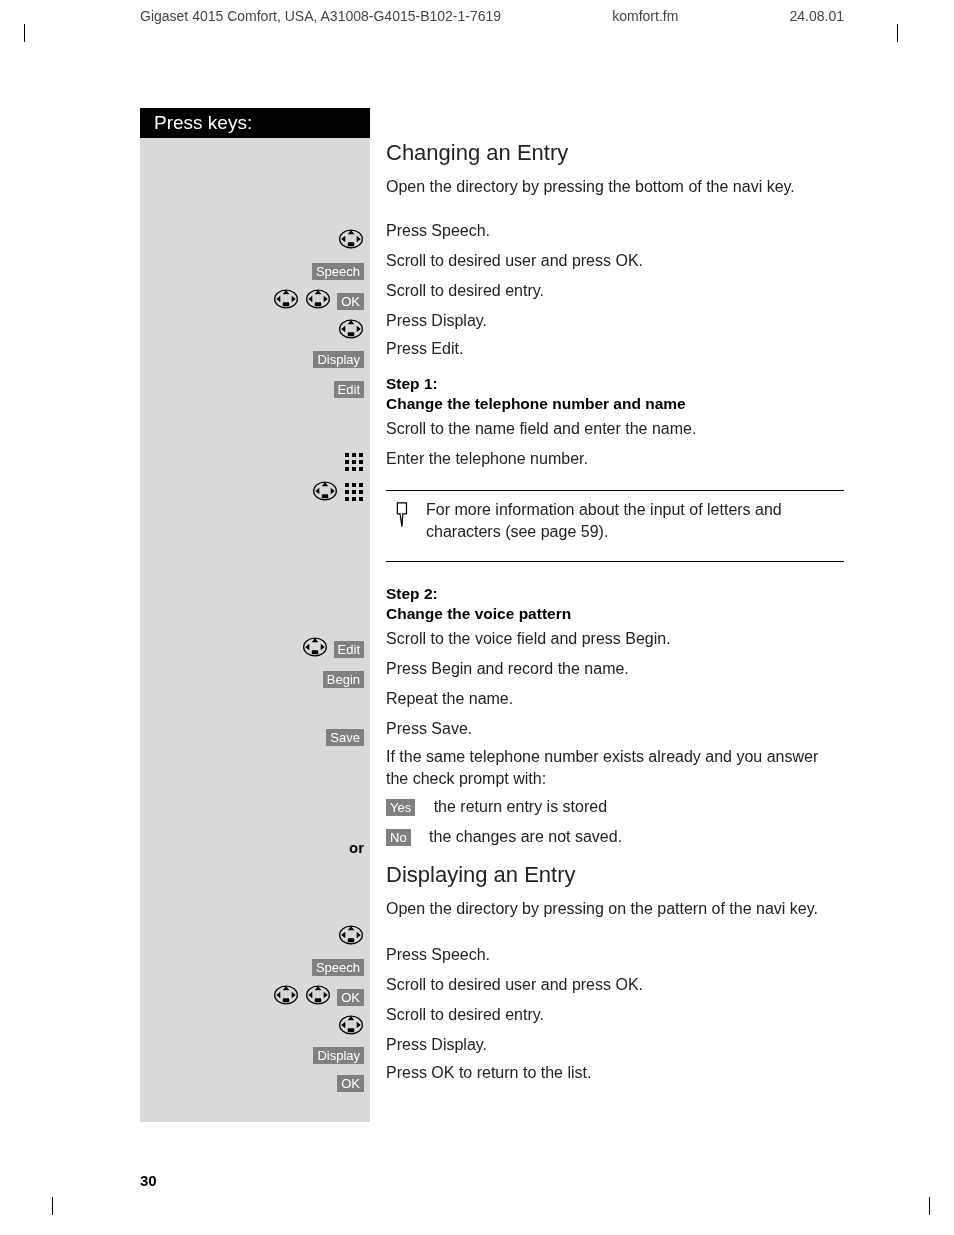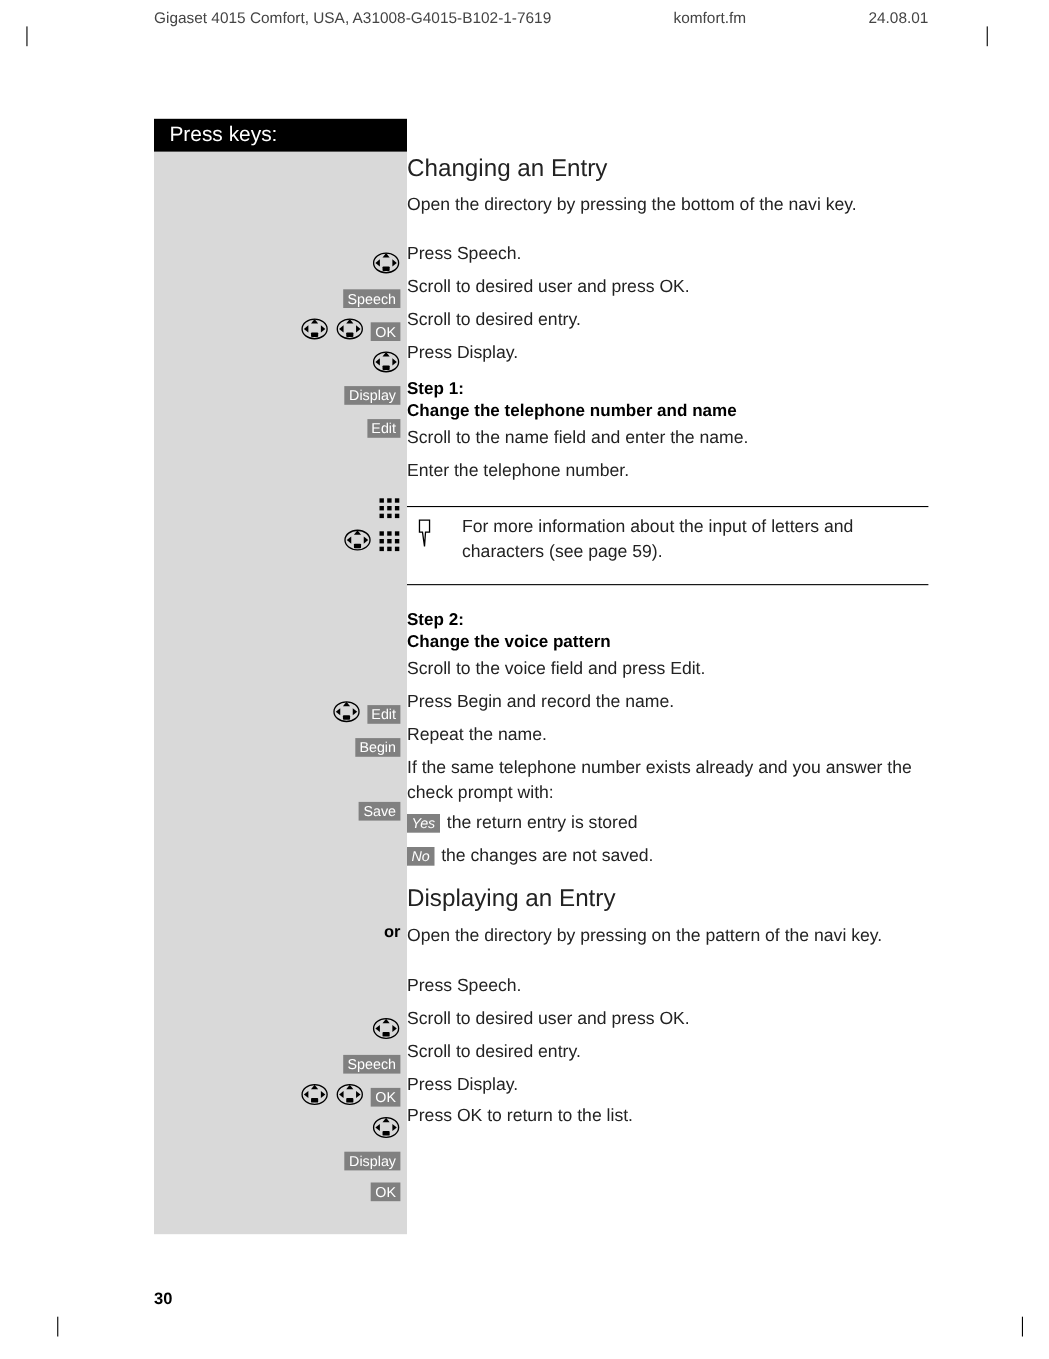--- a/index.html
+++ b/index.html
@@ -75,42 +75,42 @@
   .left-col {
     width: 230px;
     background: #d9d9d9;
     box-sizing: border-box;
     padding: 6px 6px 30px 6px;
     display: flex;
     flex-direction: column;
   }
   .right-col {
     flex: 1;
+    padding-left: 16px;
     box-sizing: border-box;
   }
   .keys {
     display: flex;
     gap: 6px;
     justify-content: flex-end;
     align-items: flex-end;
     flex-wrap: wrap;
   }
   .key-label {
     display: inline-block;
     background: #808080;
     color: #fff;
     font-size: 13px;
     padding: 1px 4px 1px 4px;
     line-height: 15px;
     font-family: Arial, sans-serif;
   }
   .key-label.inline {
     vertical-align: baseline;
-    margin-right: 2px;
-    font-style: italic;
+    margin-right: 14px;
   }
   .navkey {
     width: 26px;
     height: 22px;
   }
   .keypad-ic {
     width: 20px;
     height: 20px;
   }
   .h2 {
@@ -130,21 +130,21 @@
     font-size: 15.5px;
     line-height: 1.3;
     margin-top: 6px;
   }
   .note-box {
     border-top: 1px solid #000;
     border-bottom: 1px solid #000;
     margin-top: 12px;
     padding: 8px 6px 10px 4px;
     display: flex;
-    gap: 24px;
+    gap: 14px;
     align-items: flex-start;
   }
   .pin-ic {
     width: 22px;
     flex: 0 0 22px;
     margin-top: 2px;
   }
   .or-label {
     font-weight: bold;
     font-size: 15px;
@@ -353,40 +353,42 @@
         </div>
       </div>
 
       <div class="right-col">
         <div class="h2">Changing an Entry</div>
         <div class="desc" style="height:44px">Open the directory by pressing the bottom of the navi key.</div>
         <div class="desc" style="height:30px">Press Speech.</div>
         <div class="desc" style="height:30px">Scroll to desired user and press OK.</div>
         <div class="desc" style="height:30px">Scroll to desired entry.</div>
         <div class="desc" style="height:28px">Press Display.</div>
+        <div class="desc" style="height:30px">Press Edit.</div>
         <div class="step-hd" style="height:44px">
           <span>Step 1:</span><br>
           <span>Change the telephone number and name</span>
         </div>
         <div class="desc" style="height:30px">Scroll to the name field and enter the name.</div>
         <div class="desc" style="height:30px">Enter the telephone number.</div>
         <div class="note-box" style="min-height:52px">
           <svg class="pin-ic" viewBox="0 0 24 30">
             <path d="M8 2 L18 2 L18 14 L14 14 L13 28 L11 14 L8 14 Z" fill="none" stroke="#000" stroke-width="1.3"></path>
           </svg>
           <div class="desc">For more information about the input of letters and characters (see page 59).</div>
         </div>
         <div style="height:16px"></div>
         <div class="step-hd" style="height:44px">
           <span>Step 2:</span><br>
           <span>Change the voice pattern</span>
         </div>
-        <div class="desc" style="height:30px">Scroll to the voice field and press Edit.</div>
+        <div class="desc" style="height:30px">Scroll to the voice field and press Begin.</div>
         <div class="desc" style="height:30px">Press Begin and record the name.</div>
         <div class="desc" style="height:30px">Repeat the name.</div>
+        <div class="desc" style="height:28px">Press Save.</div>
         <div class="desc" style="height:50px">If the same telephone number exists already and you answer the check prompt with:</div>
         <div class="desc" style="height:30px">
           <span class="key-label inline">Yes</span><span> the return entry is stored</span>
         </div>
         <div class="desc" style="height:30px">
           <span class="key-label inline">No</span><span> the changes are not saved.</span>
         </div>
 
         <div class="h2" style="margin-top:6px">Displaying an Entry</div>
         <div class="desc" style="height:46px">Open the directory by pressing on the pattern of the navi key.</div>

